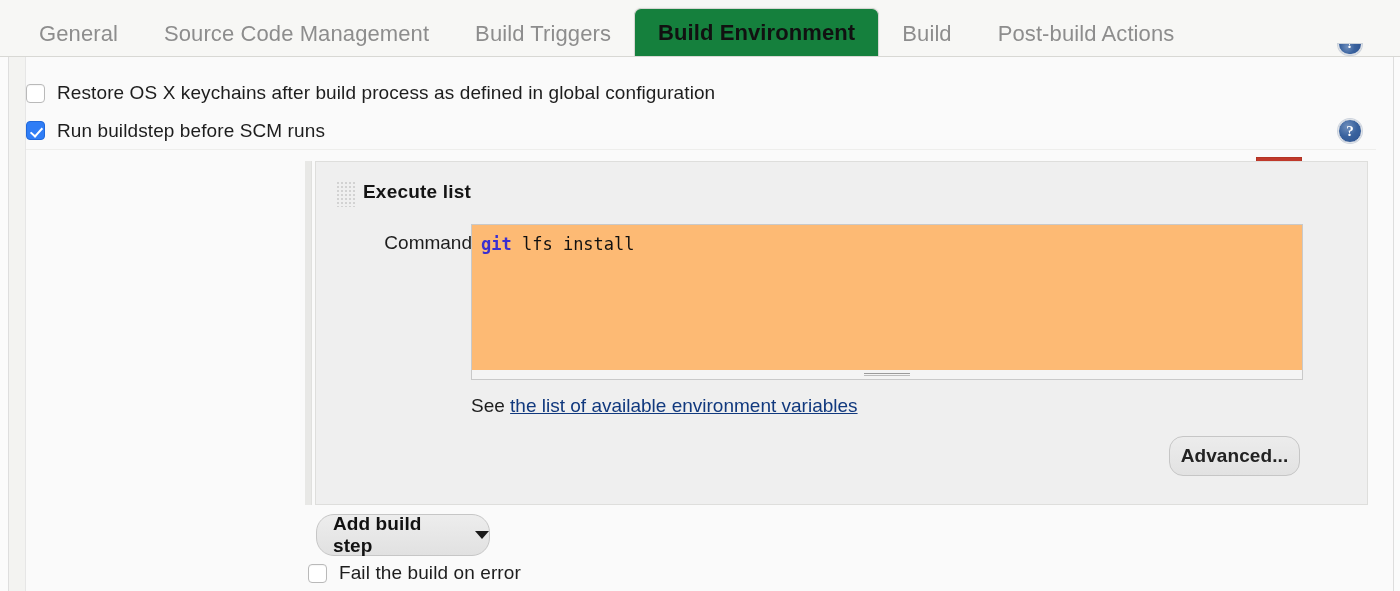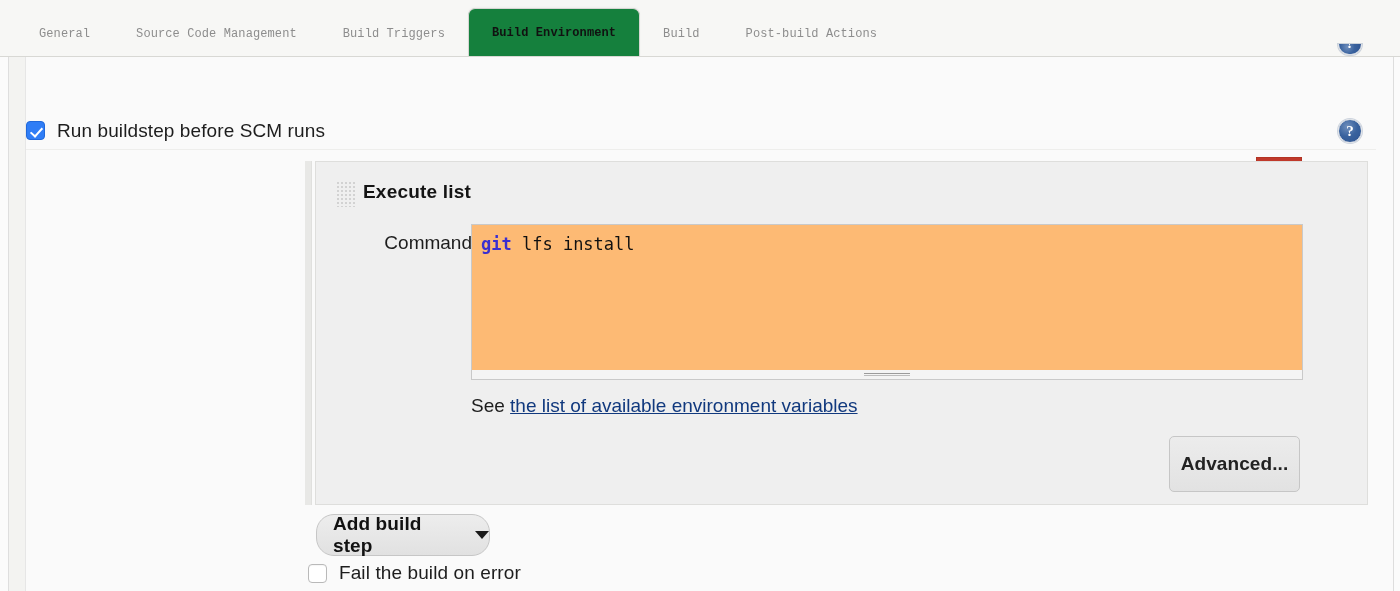--- a/index.html
+++ b/index.html
@@ -47,29 +47,29 @@
     top: 8px;
     height: 49px;
     display: flex;
     align-items: flex-end;
   }
   .tab {
     height: 47px;
     display: flex;
     align-items: center;
     padding: 0 23px;
-    font-size: 12px;
+    font-size: 22px;
     color: #8d8d8d;
     letter-spacing: .1px;
     box-sizing: border-box;
     white-space: nowrap;
     cursor: pointer;
     background: transparent;
     border: 0;
-    font-family: Liberation Mono, monospace;
+    font-family: Liberation Sans, sans-serif;
   }
   .tab.active {
     color: #111;
     font-weight: bold;
     background: #15803d;
     border: 1px solid #d6d6d2;
     border-bottom: 1px solid #ffffff;
     border-radius: 7px 7px 0 0;
     height: 50px;
     margin-bottom: -1px;
@@ -305,24 +305,24 @@
     text-decoration: underline;
     cursor: pointer;
     text-align: center;
   }
 
   #advanced-btn {
     position: absolute;
     left: 853px;
     top: 274px;
     width: 131px;
-    height: 56px;
+    height: 40px;
     background: linear-gradient(#ececec, #e2e2e2);
     border: 1px solid #c6c6c6;
-    border-radius: 5px;
+    border-radius: 14px;
     font-size: 19px;
     font-weight: bold;
     color: #222;
     font-family: "Liberation Sans", sans-serif;
     cursor: pointer;
     letter-spacing: .1px;
   }
 
   #add-step-btn {
     position: absolute;
@@ -379,20 +379,24 @@
   <div id="tabbar-underline"></div>
 
   <div id="gutter-left-fill"></div>
   <div class="vline" id="gutter-left-a"></div>
   <div class="vline" id="gutter-left-b"></div>
   <div id="gutter-right-fill"></div>
   <div class="vline" id="gutter-right"></div>
 
   <div id="content">
 
+    <div class="opt-row" id="row-keychain">
+      <span class="cbx off"></span>
+      <span class="opt-label">Restore OS X keychains after build process as defined in global configuration</span>
+    </div>
 
     <div class="opt-row" id="row-buildstep">
       <span class="cbx on"></span>
       <span class="opt-label">Run buildstep before SCM runs</span>
     </div>
 
   </div>
 
   <div class="help" id="help-clipped"></div>
   <div class="help" id="help-buildstep"></div>

